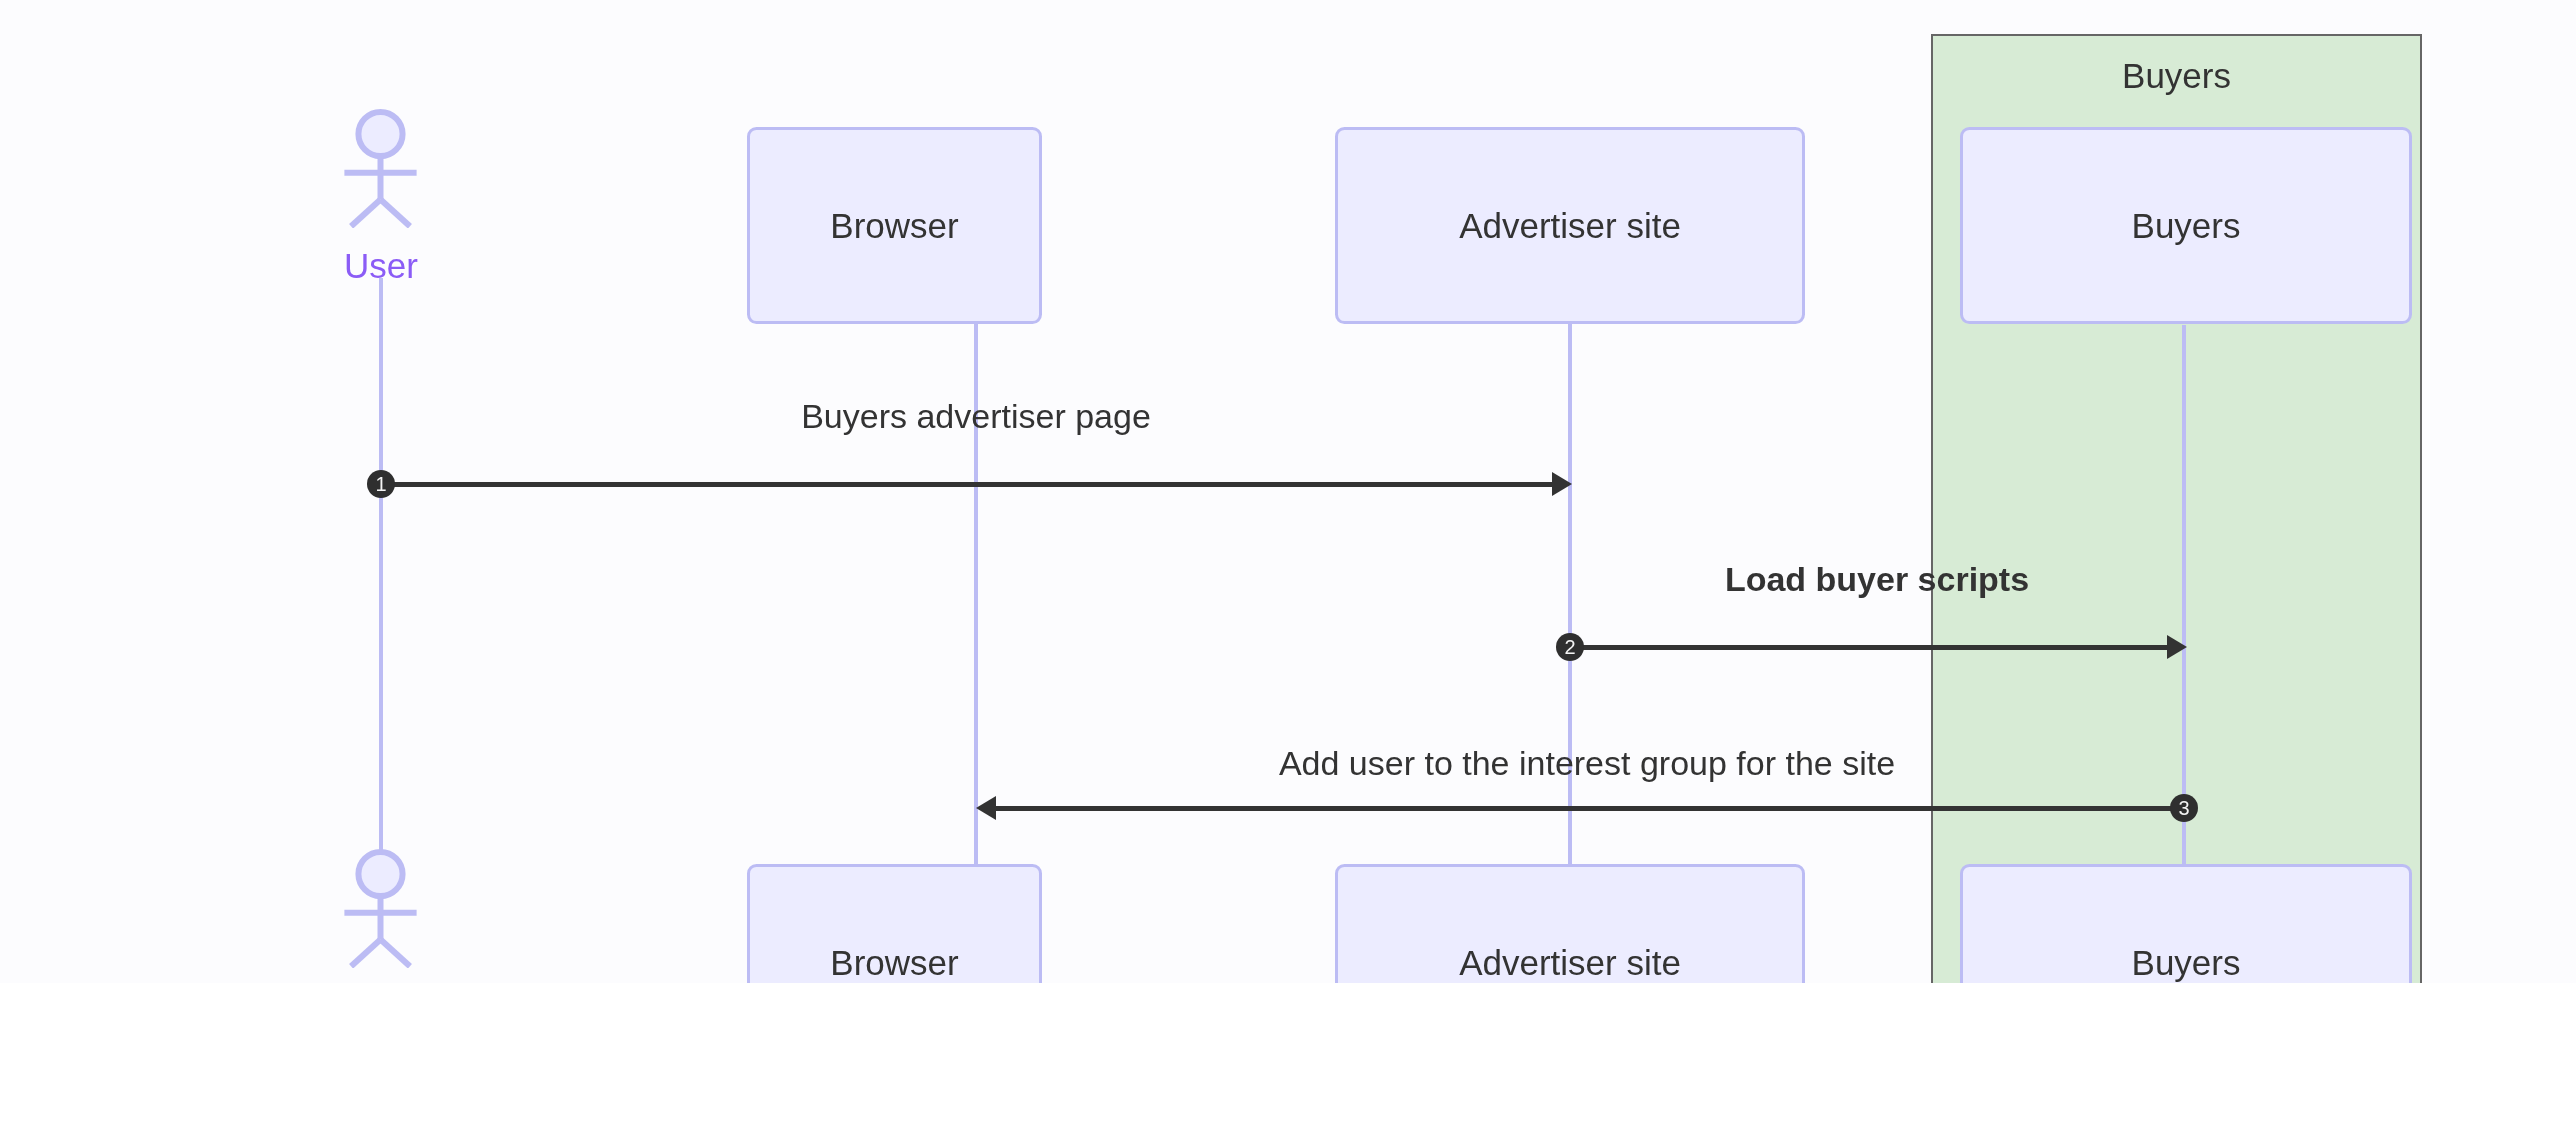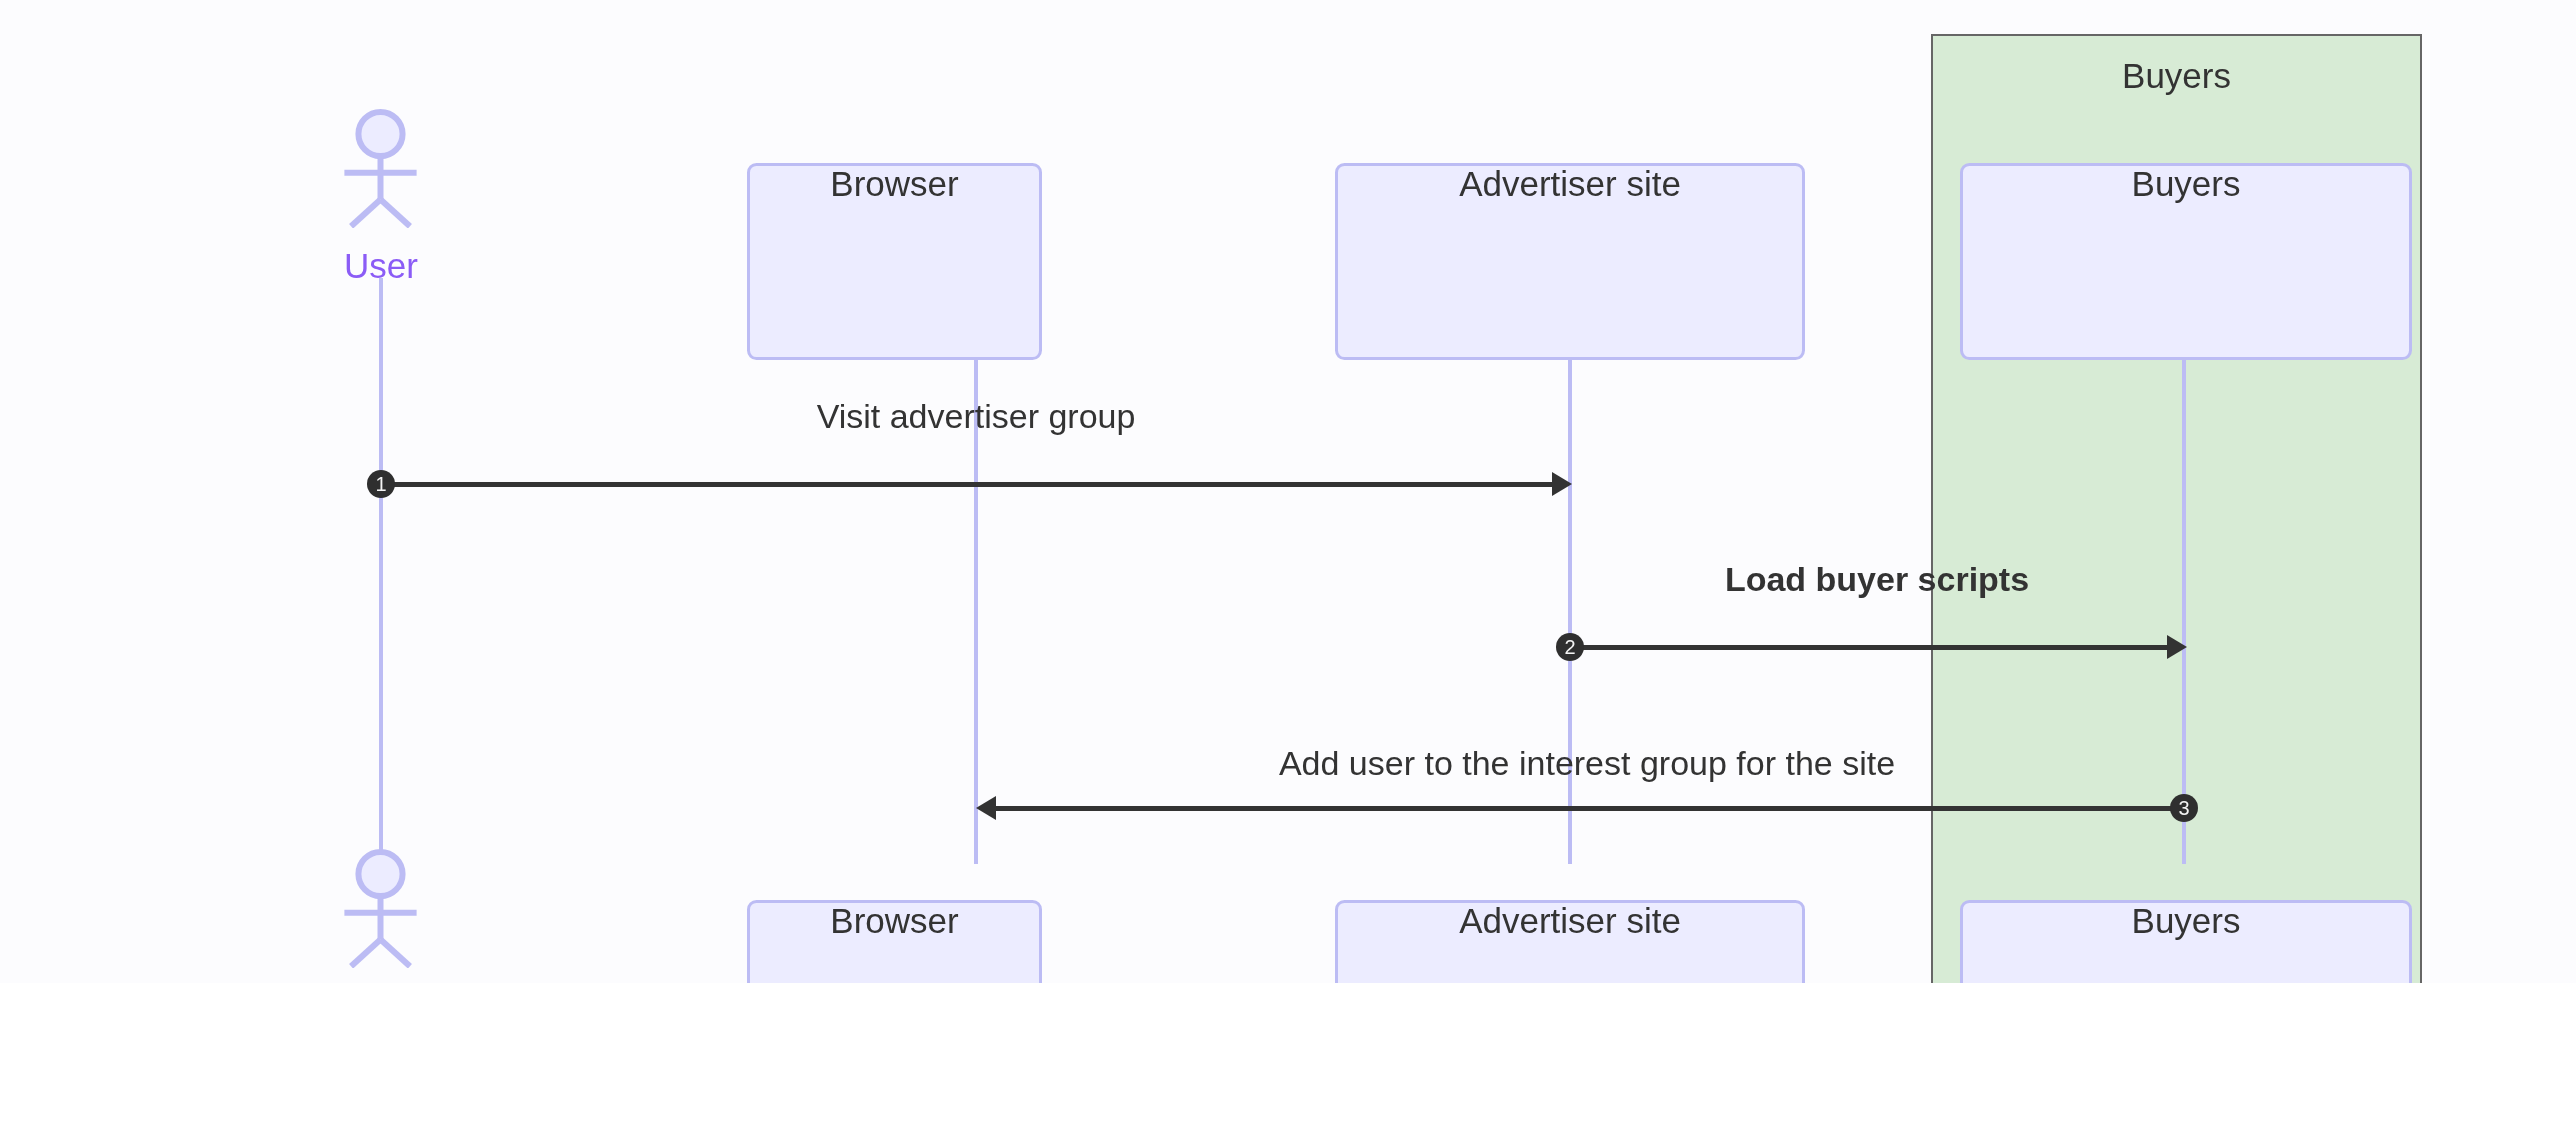--- a/index.html
+++ b/index.html
@@ -32,23 +32,22 @@
     white-space: nowrap;
   }
   
   .participant {
     position: absolute;
     box-sizing: border-box;
     background: #ececff;
     border: 3.4px solid #bcbcf4;
     border-radius: 9.4px;
     display: flex;
-    align-items: flex-start;
+    align-items: center;
     justify-content: center;
-    margin-top: 36px;
   }
   .participant-label {
     color: #333333;
     font-size: 35px;
     line-height: 1;
     white-space: nowrap;
   }
   
   .lifeline {
     position: absolute;
@@ -140,21 +139,21 @@
   </div>
 
   <div class="participant" style="left:1335px; top:127px; width:470px; height:197px;">
     <span class="participant-label">Advertiser site</span>
   </div>
 
   <div class="participant" style="left:1960px; top:127px; width:452px; height:197px;">
     <span class="participant-label">Buyers</span>
   </div>
 
-  <div class="msg-text" style="left:976px; top:399px;">Visit advertiser group</div>
+  <div class="msg-text" style="left:976px; top:399px;">Buyers advertiser page</div>
   <div class="msg-line" style="left:381px; top:482px; width:1171px;"></div>
   <div class="msg-head right" style="left:1552px; top:472px;"></div>
   <div class="seq-num" style="left:381px; top:484px;">1</div>
 
   <div class="msg-text" style="left:1877px; top:562px;font-weight:bold;">Load buyer scripts</div>
   <div class="msg-line" style="left:1570px; top:645px; width:597px;"></div>
   <div class="msg-head right" style="left:2167px; top:635px;"></div>
   <div class="seq-num" style="left:1570px; top:647px;">2</div>
 
   <div class="msg-text" style="left:1587px; top:746px;">Add user to the interest group for the site</div>

